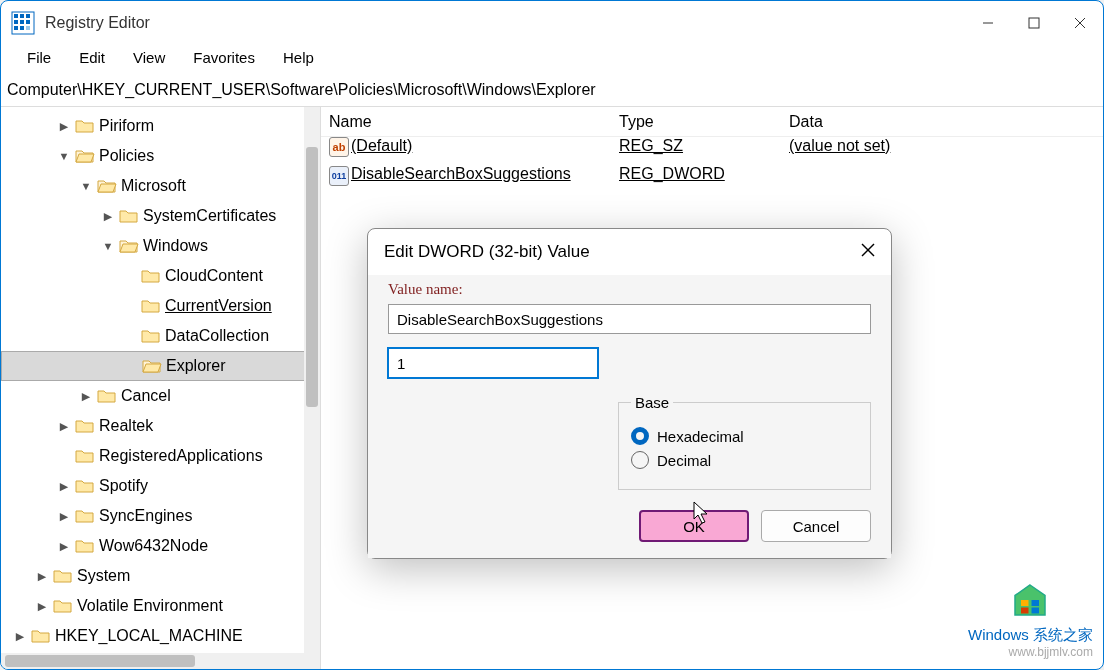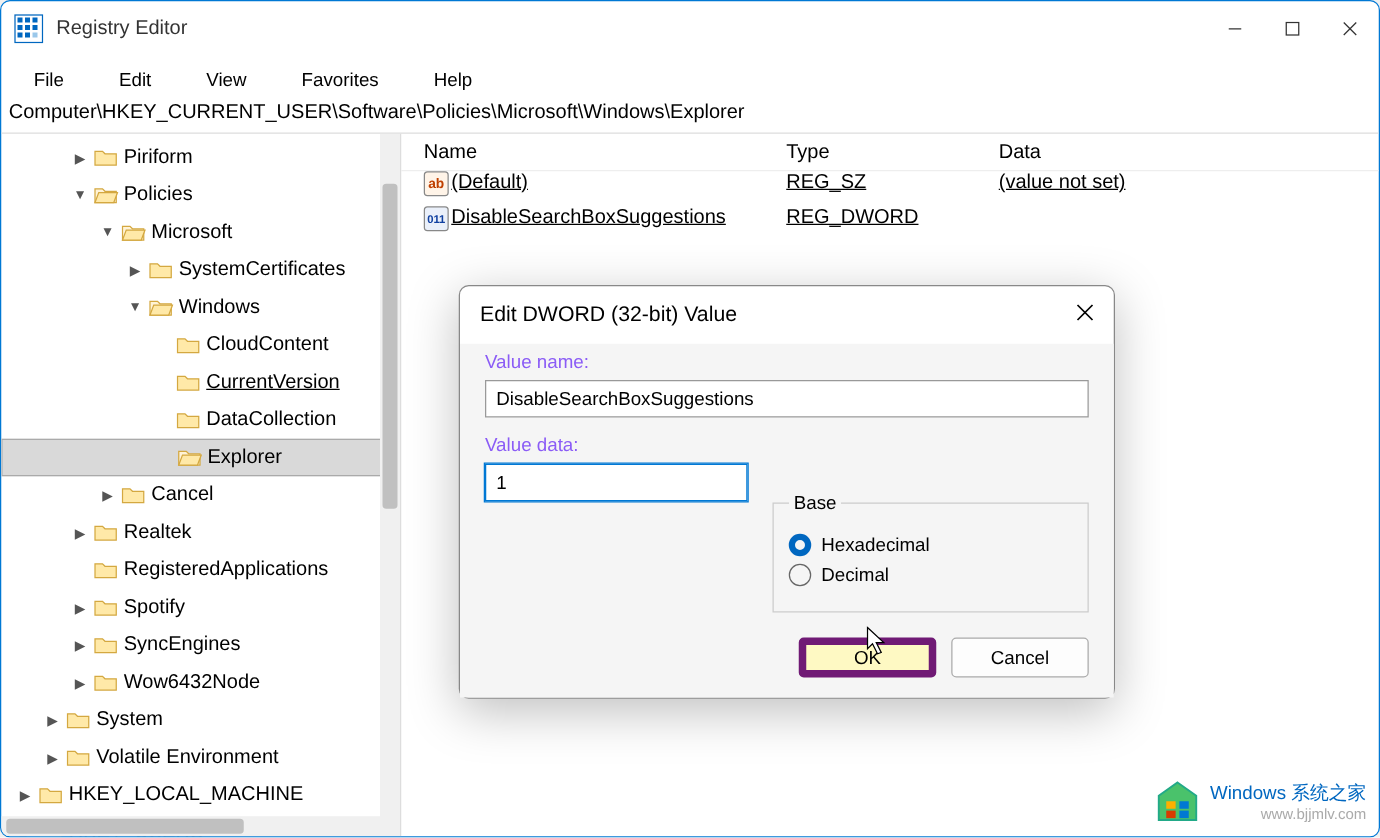--- a/index.html
+++ b/index.html
@@ -6,73 +6,73 @@
 body { background: #f0f0f0; width: 1104px; height: 670px; overflow: hidden; position: relative; }
 
 .window { position: absolute; top: 0; left: 0; width: 1104px; height: 670px; background: #fff; border: 1px solid #0078d4; border-radius: 8px; overflow: hidden; }
 
 .titlebar { height: 44px; display: flex; align-items: center; padding-left: 10px; }
 .titlebar .app-icon { width: 24px; height: 24px; margin-right: 10px; }
 .titlebar .title { font-size: 16px; color: #333; flex: 1; }
 .winbtns { display: flex; height: 100%; }
 .winbtn { width: 46px; height: 100%; display: flex; align-items: center; justify-content: center; color: #555; font-size: 14px; }
 
-.menubar { height: 32px; display: flex; align-items: flex-end; padding-left: 12px; gap: 16px; font-size: 15px; color: #000; }
+.menubar { height: 32px; display: flex; align-items: flex-start; padding-left: 12px; gap: 0; font-size: 15px; color: #000; }
 .menubar .menu-item { padding: 4px 14px; border-radius: 4px; }
 
 .address { height: 30px; padding: 4px 6px; font-size: 16px; border-bottom: 1px solid #ddd; }
 
 .content { display: flex; height: calc(100% - 44px - 32px - 30px); }
 
 .tree { width: 320px; border-right: 1px solid #ddd; overflow: hidden; position: relative; padding-top: 4px; }
 .tree-row { display: flex; align-items: center; height: 30px; font-size: 16px; white-space: nowrap; }
 .chev { width: 14px; display: inline-flex; justify-content: center; color: #555; font-size: 11px; }
 .folder { width: 20px; height: 16px; display: inline-block; margin: 0 4px; }
 .folder svg { width: 100%; height: 100%; }
 .tree-label { }
 .tree-row.selected { background: #d9d9d9; border: 1px solid #aaa; }
 
 .list { flex: 1; position: relative; }
 .list-header { display: flex; height: 30px; align-items: center; border-bottom: 1px solid #eee; font-size: 16px; color: #000; }
 .list-header .col { padding-left: 8px; }
-.col-name { width: 290px; margin-left: 10px; }
+.col-name { width: 290px; }
 .col-type { width: 170px; }
 .col-data { flex: 1; }
 .list-row { display: flex; height: 28px; font-size: 16px; text-decoration: underline; }
 .list-row .col { padding-left: 8px; }
 .value-icon { width: 20px; height: 20px; display: inline-flex; align-items: center; justify-content: center; margin-right: 2px; font-size: 11px; font-weight: bold; border: 1px solid #888; border-radius: 3px; }
 .value-icon.ab { color: #c04000; background: #fff4e8; }
 .value-icon.bin { color: #1040a0; background: #eaf0fa; font-size: 9px; }
 
 .vscroll { position: absolute; right: 0; top: 0; bottom: 0; width: 16px; background: #f0f0f0; }
 .vthumb { position: absolute; left: 2px; right: 2px; background: #c0c0c0; border-radius: 3px; }
 .hscroll { position: absolute; left: 0; right: 16px; bottom: 0; height: 16px; background: #f0f0f0; }
 .hthumb { position: absolute; top: 2px; bottom: 2px; background: #c0c0c0; border-radius: 3px; }
 
 .dialog { position: absolute; left: 366px; top: 227px; width: 525px; background: #fff; border: 1px solid #888; border-radius: 8px; box-shadow: 0 10px 40px rgba(0,0,0,0.25); }
 .dialog-title { height: 46px; display: flex; align-items: center; padding: 0 16px; font-size: 17px; }
 .dialog-title .spacer { flex: 1; }
 .dialog-close { font-size: 16px; cursor: pointer; }
 .dialog-body { padding: 6px 20px 16px 20px; background: #f5f5f5; font-size: 15px; }
-.dlg-label { margin-bottom: 6px; color: #8b5cf6; }
+.dlg-label { margin-bottom: 6px; color: #7f1d1d; font-family: Liberation Serif, serif; }
 .dlg-input { width: 100%; height: 30px; padding: 4px 8px; font-size: 15px; border: 1px solid #999; background: #fff; margin-bottom: 14px; }
 .dlg-input.focus { border: 1px solid #0078d4; outline: 1px solid #0078d4; }
 .dlg-row { display: flex; gap: 20px; }
 .dlg-col-left { width: 210px; }
 .dlg-col-right { flex: 1; }
 .fieldset { border: 1px solid #ccc; padding: 10px 12px 14px 12px; margin-top: 46px; }
 .fieldset legend { padding: 0 4px; font-size: 15px; }
 .radio-row { display: flex; align-items: center; gap: 8px; margin: 6px 0; }
 .radio { width: 18px; height: 18px; border-radius: 50%; border: 1px solid #666; display: inline-flex; align-items: center; justify-content: center; }
 .radio.checked { border: 5px solid #0067c0; }
 .dlg-buttons { display: flex; justify-content: flex-end; gap: 12px; margin-top: 20px; }
 .dlg-btn { width: 110px; height: 32px; border: 1px solid #aaa; background: #fdfdfd; border-radius: 4px; font-size: 15px; display: flex; align-items: center; justify-content: center; }
-.dlg-btn.primary { border: 6px solid #701a75; background: #fef9c3; }
-
-.watermark { position: absolute; right: 10px; bottom: 10px; font-size: 12px; color: #888; text-align: right; display:flex; align-items:center; gap:8px; }
+.dlg-btn.primary { border: 2px solid #701a75; background: #f9a8d4; }
+
+.watermark { position: absolute; right: 10px; bottom: 10px; font-size: 12px; color: #888; text-align: right; display:flex; align-items:center; gap:8px;flex-direction:column; }
 .watermark .wm-icon { width:36px; height:36px; }
 .wm-text .line1 { color:#0067c0; font-size:15px; }
 .wm-text .line2 { color:#aaa; font-size:12px; }
 
 .cursor { position: absolute; width: 18px; height: 24px; pointer-events: none; z-index: 999; }
 </style>
 </head>
 <body>
 
 <div class="window">
@@ -298,21 +298,20 @@
             <line x1="1" y1="1" x2="13" y2="13" stroke="#000" stroke-width="1.4"></line>
             <line x1="13" y1="1" x2="1" y2="13" stroke="#000" stroke-width="1.4"></line>
           </svg>
       </span>
     </div>
     <div class="dialog-body">
       <div class="dlg-label">Value name:</div>
       <input class="dlg-input" readonly="" value="DisableSearchBoxSuggestions" style="">
       <div class="dlg-row">
         <div class="dlg-col-left">
-          <div class="dlg-label">Value data:</div>
           <input class="dlg-input focus" value="1" style="">
         </div>
         <div class="dlg-col-right">
           <fieldset class="fieldset">
             <legend>Base</legend>
             <div class="radio-row">
               <span class="radio checked"></span>
               <span>Hexadecimal</span>
             </div>
             <div class="radio-row">

